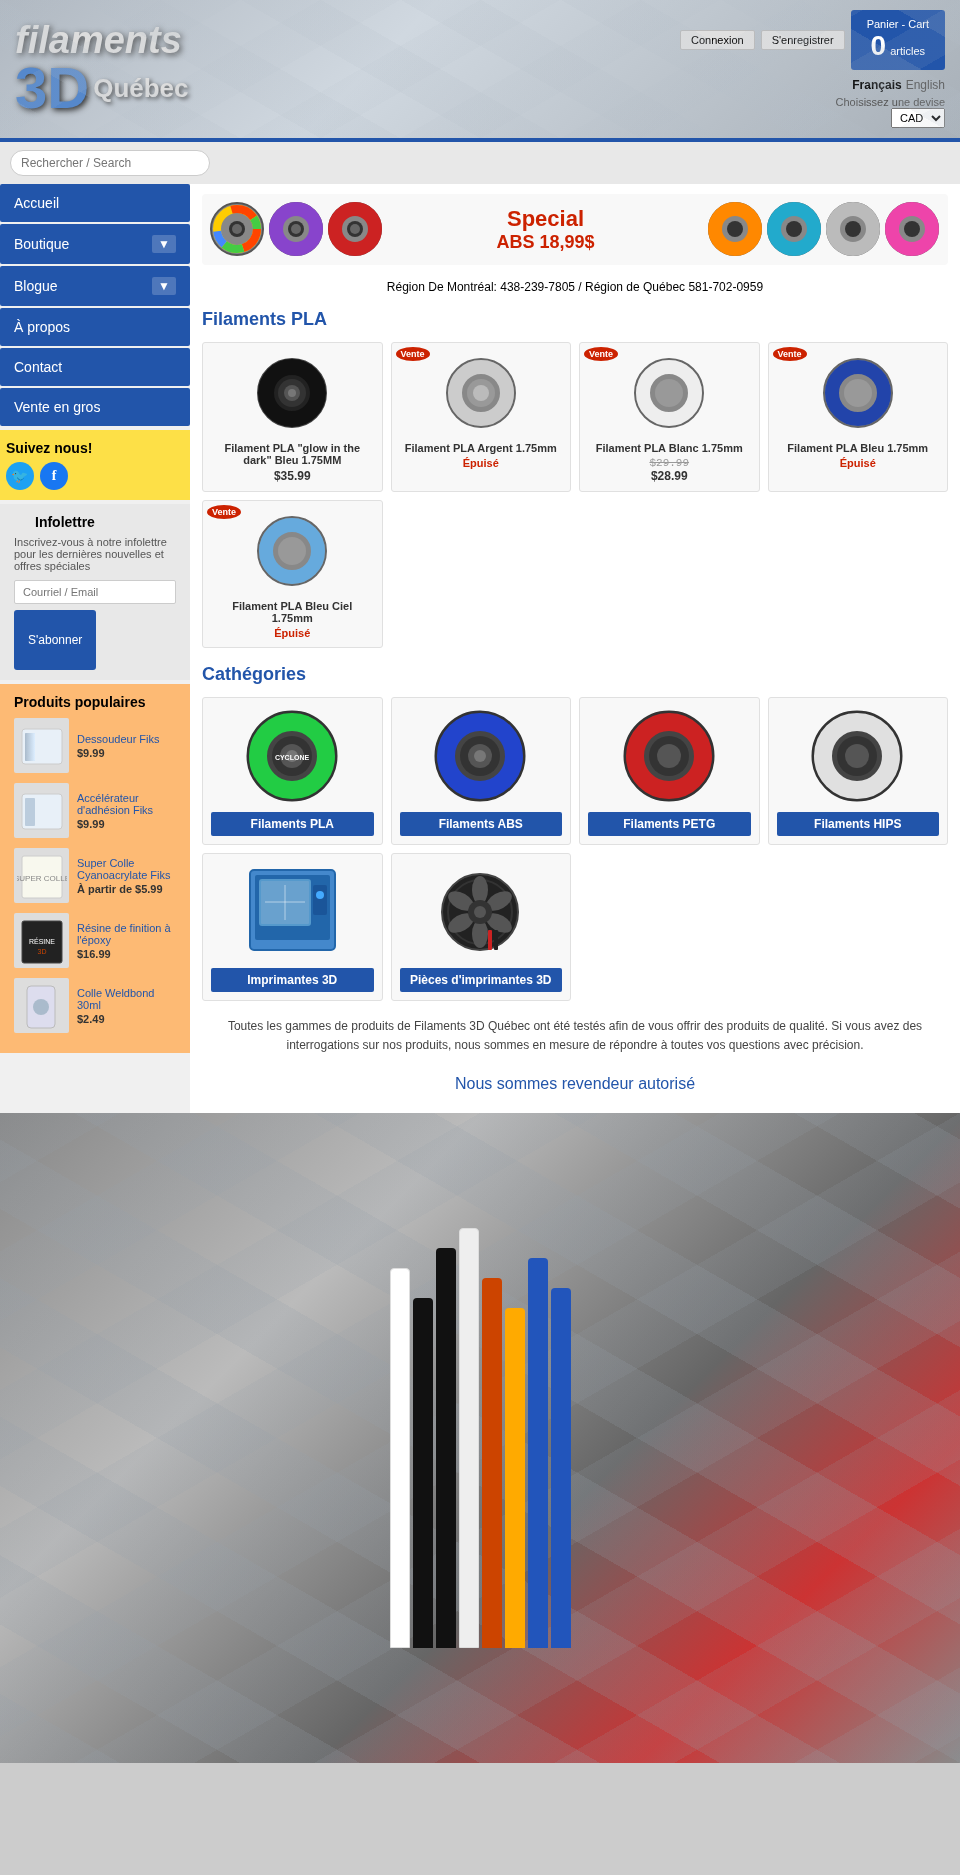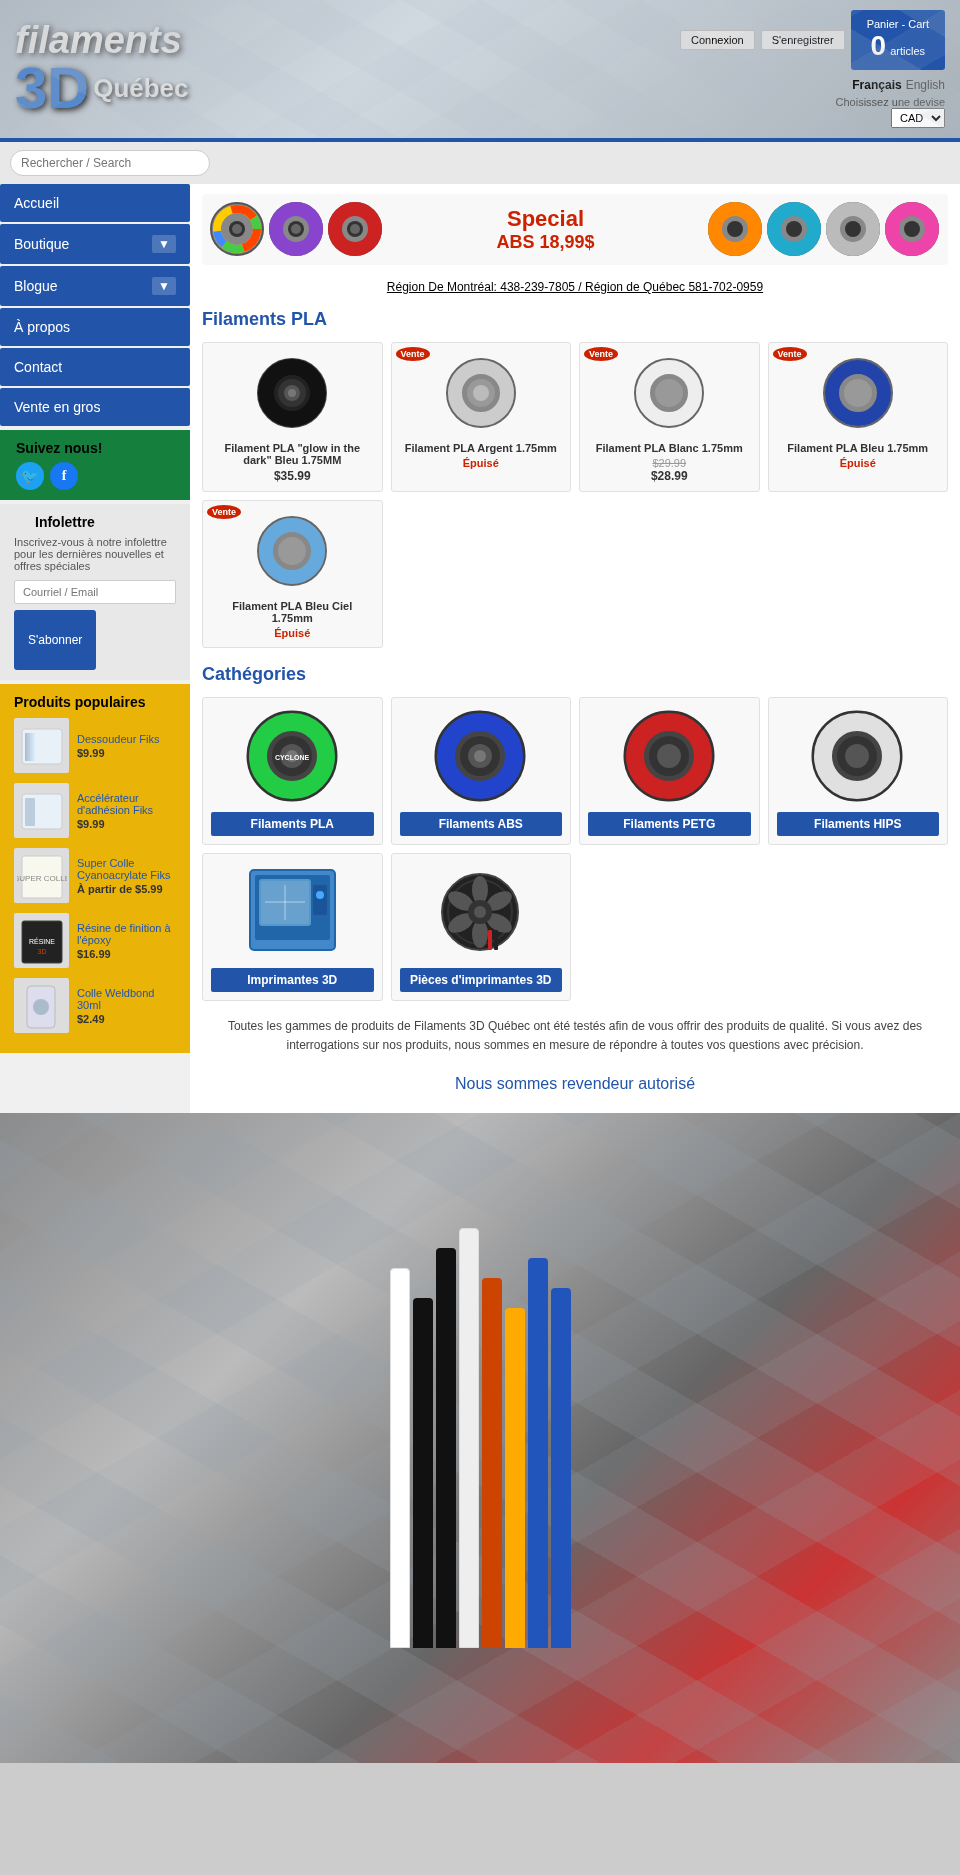--- a/index.html
+++ b/index.html
@@ -114,22 +114,22 @@
     }
     .nav-menu li a .arrow {
       font-size: 12px;
       background: rgba(255,255,255,0.2);
       padding: 2px 6px;
       border-radius: 2px;
     }
 
     
     .social-block {
-      padding: 10px 16px;
-      background: #15803d;
+      padding: 10px 6px;
+      background: #fde047;
       margin: 4px 0;
     }
     .social-block .social-title {
       font-weight: bold;
       font-size: 14px;
       margin-bottom: 6px;
     }
     .social-icons { display: flex; gap: 6px; }
     .social-icon {
       width: 28px; height: 28px;
@@ -171,21 +171,21 @@
       border: none;
       padding: 23px 14px;
       font-size: 12px;
       border-radius: 3px;
       cursor: pointer;
     }
 
     
     .popular-block {
       padding: 10px 14px;
-      background: #eab308;
+      background: #fdba74;
       margin: 4px 0;
     }
     .popular-block .pop-title {
       font-weight: bold;
       font-size: 14px;
       margin-bottom: 8px;
     }
     .product-item {
       display: flex;
       gap: 8px;
@@ -257,21 +257,20 @@
       padding: 8px 0 4px 0;
       border-top: 1px solid #eee;
       border-bottom: 1px solid #eee;
       margin: 6px 0;
     }
     .phone-info {
       text-align: center;
       font-size: 12px;
       padding: 5px 0;
       margin-bottom: 8px;
-      text-decoration: underline;
     }
 
     
     .section-title {
       color: #2255aa;
       font-size: 18px;
       font-weight: bold;
       margin: 10px 0 12px 0;
     }
 
@@ -308,20 +307,21 @@
     }
     .product-card .card-price {
       font-size: 12px;
       font-weight: bold;
       color: #333;
     }
     .product-card .card-old-price {
       font-size: 11px;
       text-decoration: line-through;
       color: #999;
+      font-family: Liberation Mono, monospace;
     }
     .product-card .epuise-badge {
       color: #cc2200;
       font-size: 11px;
       font-weight: bold;
     }
     .vente-badge {
       position: absolute;
       top: 4px;
       left: 4px;

